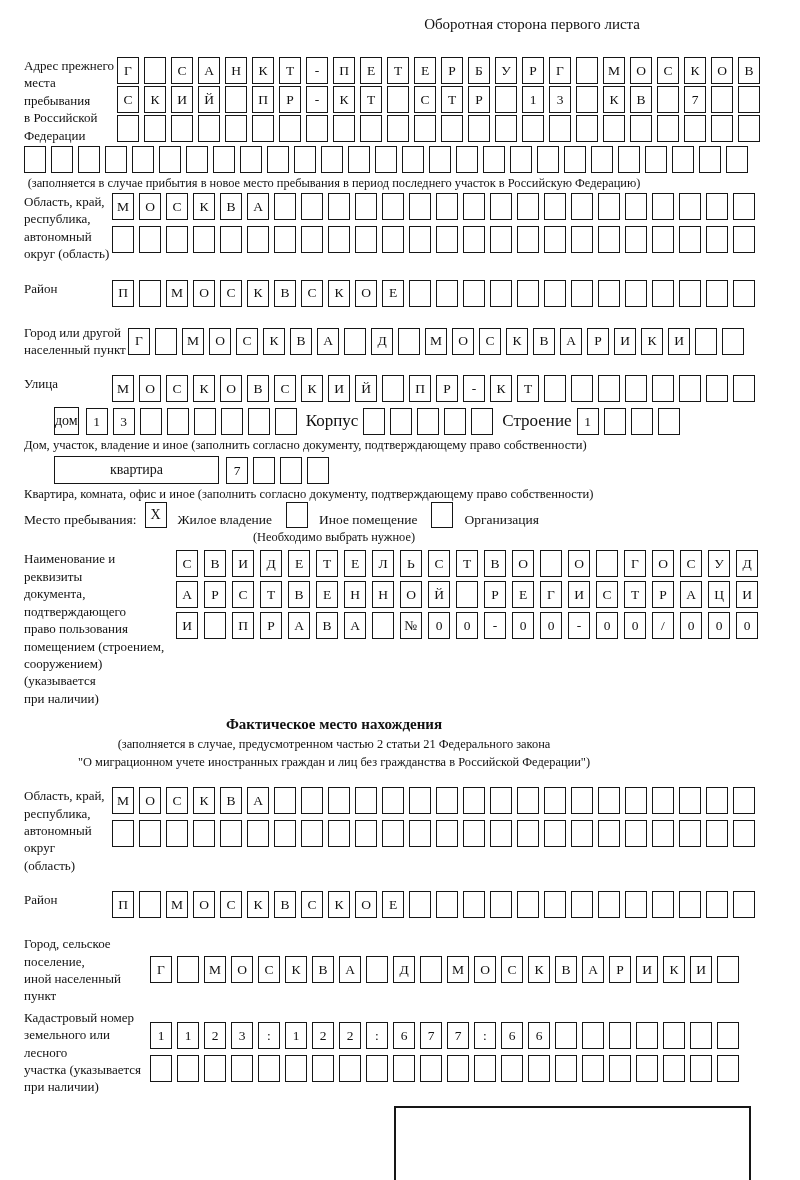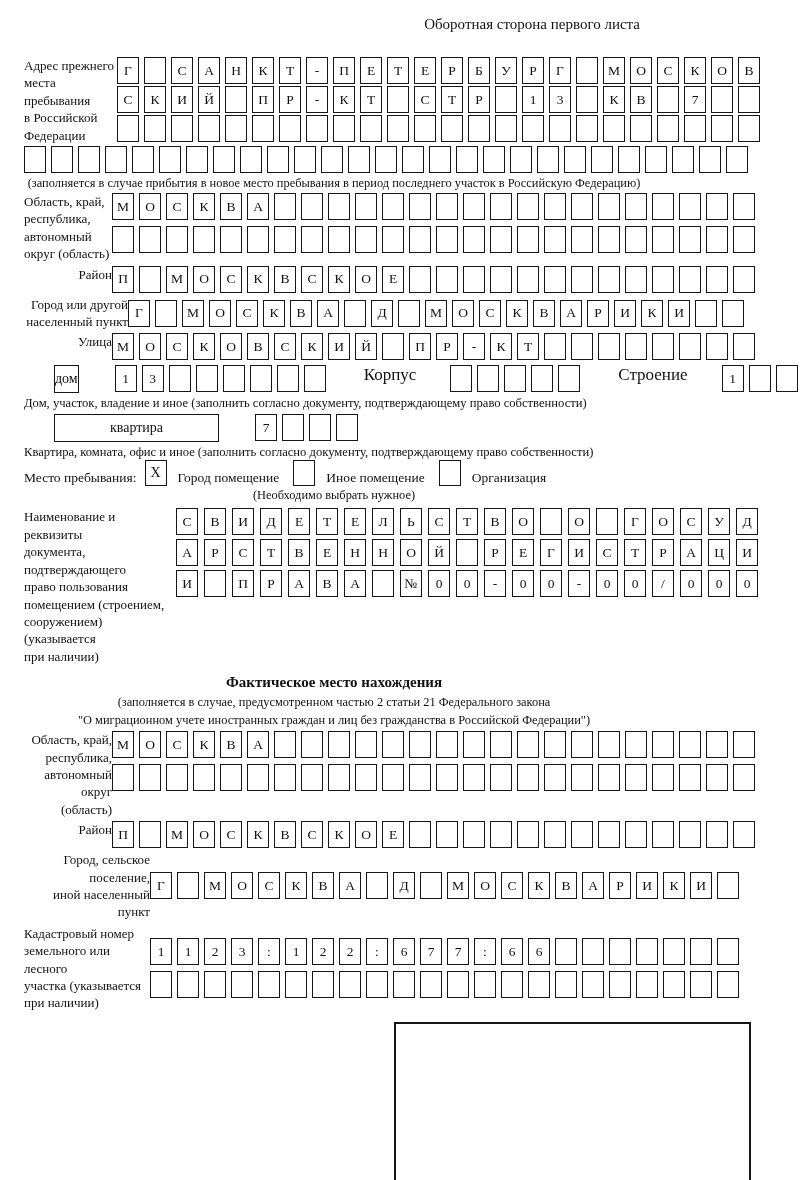--- a/index.html
+++ b/index.html
@@ -18,38 +18,38 @@
   .gdoc{gap:6px;}
   .cell{box-sizing:border-box;flex:0 0 22px;width:22px;height:27px;border:1.6px solid #161616;
         display:flex;align-items:center;justify-content:center;font-size:13.5px;background:#fff;}
   .full-row{margin-top:2px;}
   .note-c{font-size:12.4px;text-align:center;margin-top:3px;}
   .cap{font-size:12.6px;margin-top:3px;}
   .title{font-size:15px;font-weight:bold;text-align:center;margin:7px 0 5px 0;letter-spacing:.2px;}
   .title2{font-size:15px;font-weight:bold;text-align:center;margin:9px 0 4px 0;}
   .vcenter{align-items:center;}
   
-  .inline-row{display:flex;align-items:flex-start;gap:29px;}
+  .inline-row{display:flex;align-items:flex-end;}
   .house-row{margin-top:5px;margin-left:30px;}
   .apt-row{margin-top:3px;margin-left:30px;}
   .wbox{box-sizing:border-box;height:28px;border:1.6px solid #161616;display:flex;
         align-items:center;justify-content:center;font-size:14px;background:#fff;}
   .wb-dom{width:140px;margin-right:7px;}
   .wb-kv{width:165px;margin-right:7px;}
   .mini-lbl{font-size:17px;margin:0 5px 4px 9px;white-space:nowrap;}
   
   .stay-row{display:flex;align-items:flex-end;font-size:13.5px;white-space:nowrap;}
   .chk{box-sizing:border-box;width:22px;height:26px;border:1.6px solid #161616;display:flex;
        align-items:center;justify-content:center;font-size:14px;margin:0 11px 0 8px;flex-shrink:0;}
   .opt-lbl{margin-right:6px;}
   .note-stay{font-size:12.4px;text-align:center;width:620px;margin-top:2px;}
   
   .stamp-box{box-sizing:border-box;width:357px;height:177px;border:2px solid #161616;
              margin:10px 0 0 370px;background:#fff;}
-  .mt2{margin-top:2px;} .mt3{margin-top:3px;text-align:right;} .mt4{margin-top:4px;} .mt5{margin-top:5px;} .mt24{margin-top:24px;}
+  .mt2{margin-top:2px;} .mt3{margin-top:17px;} .mt4{margin-top:4px;} .mt5{margin-top:5px;} .mt24{margin-top:24px;}
 </style>
 </head>
 <body>
 
 <div class="page">
 
   <div class="hdr">Оборотная сторона первого листа</div>
 
   <div class="field mt24">
     <div class="lbl w93">Адрес прежнего
@@ -357,21 +357,21 @@
         <span class="cell"></span>
         <span class="cell"></span>
         <span class="cell"></span>
       </div>
   </div>
   <div class="cap">Квартира, комната, офис и иное (заполнить согласно документу, подтверждающему право собственности)</div>
 
   <div class="stay-row">
     <span>Место пребывания:</span>
     <span class="chk">X</span>
-    <span class="opt-lbl">Город помещение</span>
+    <span class="opt-lbl">Жилое владение</span>
     <span class="chk"></span>
     <span class="opt-lbl">Иное помещение</span>
     <span class="chk"></span>
     <span class="opt-lbl">Организация</span>
   </div>
   <div class="note-stay">(Необходимо выбрать нужное)</div>
 
   <div class="field mt5">
     <div class="lbl w152">Наименование и реквизиты
 документа, подтверждающего

